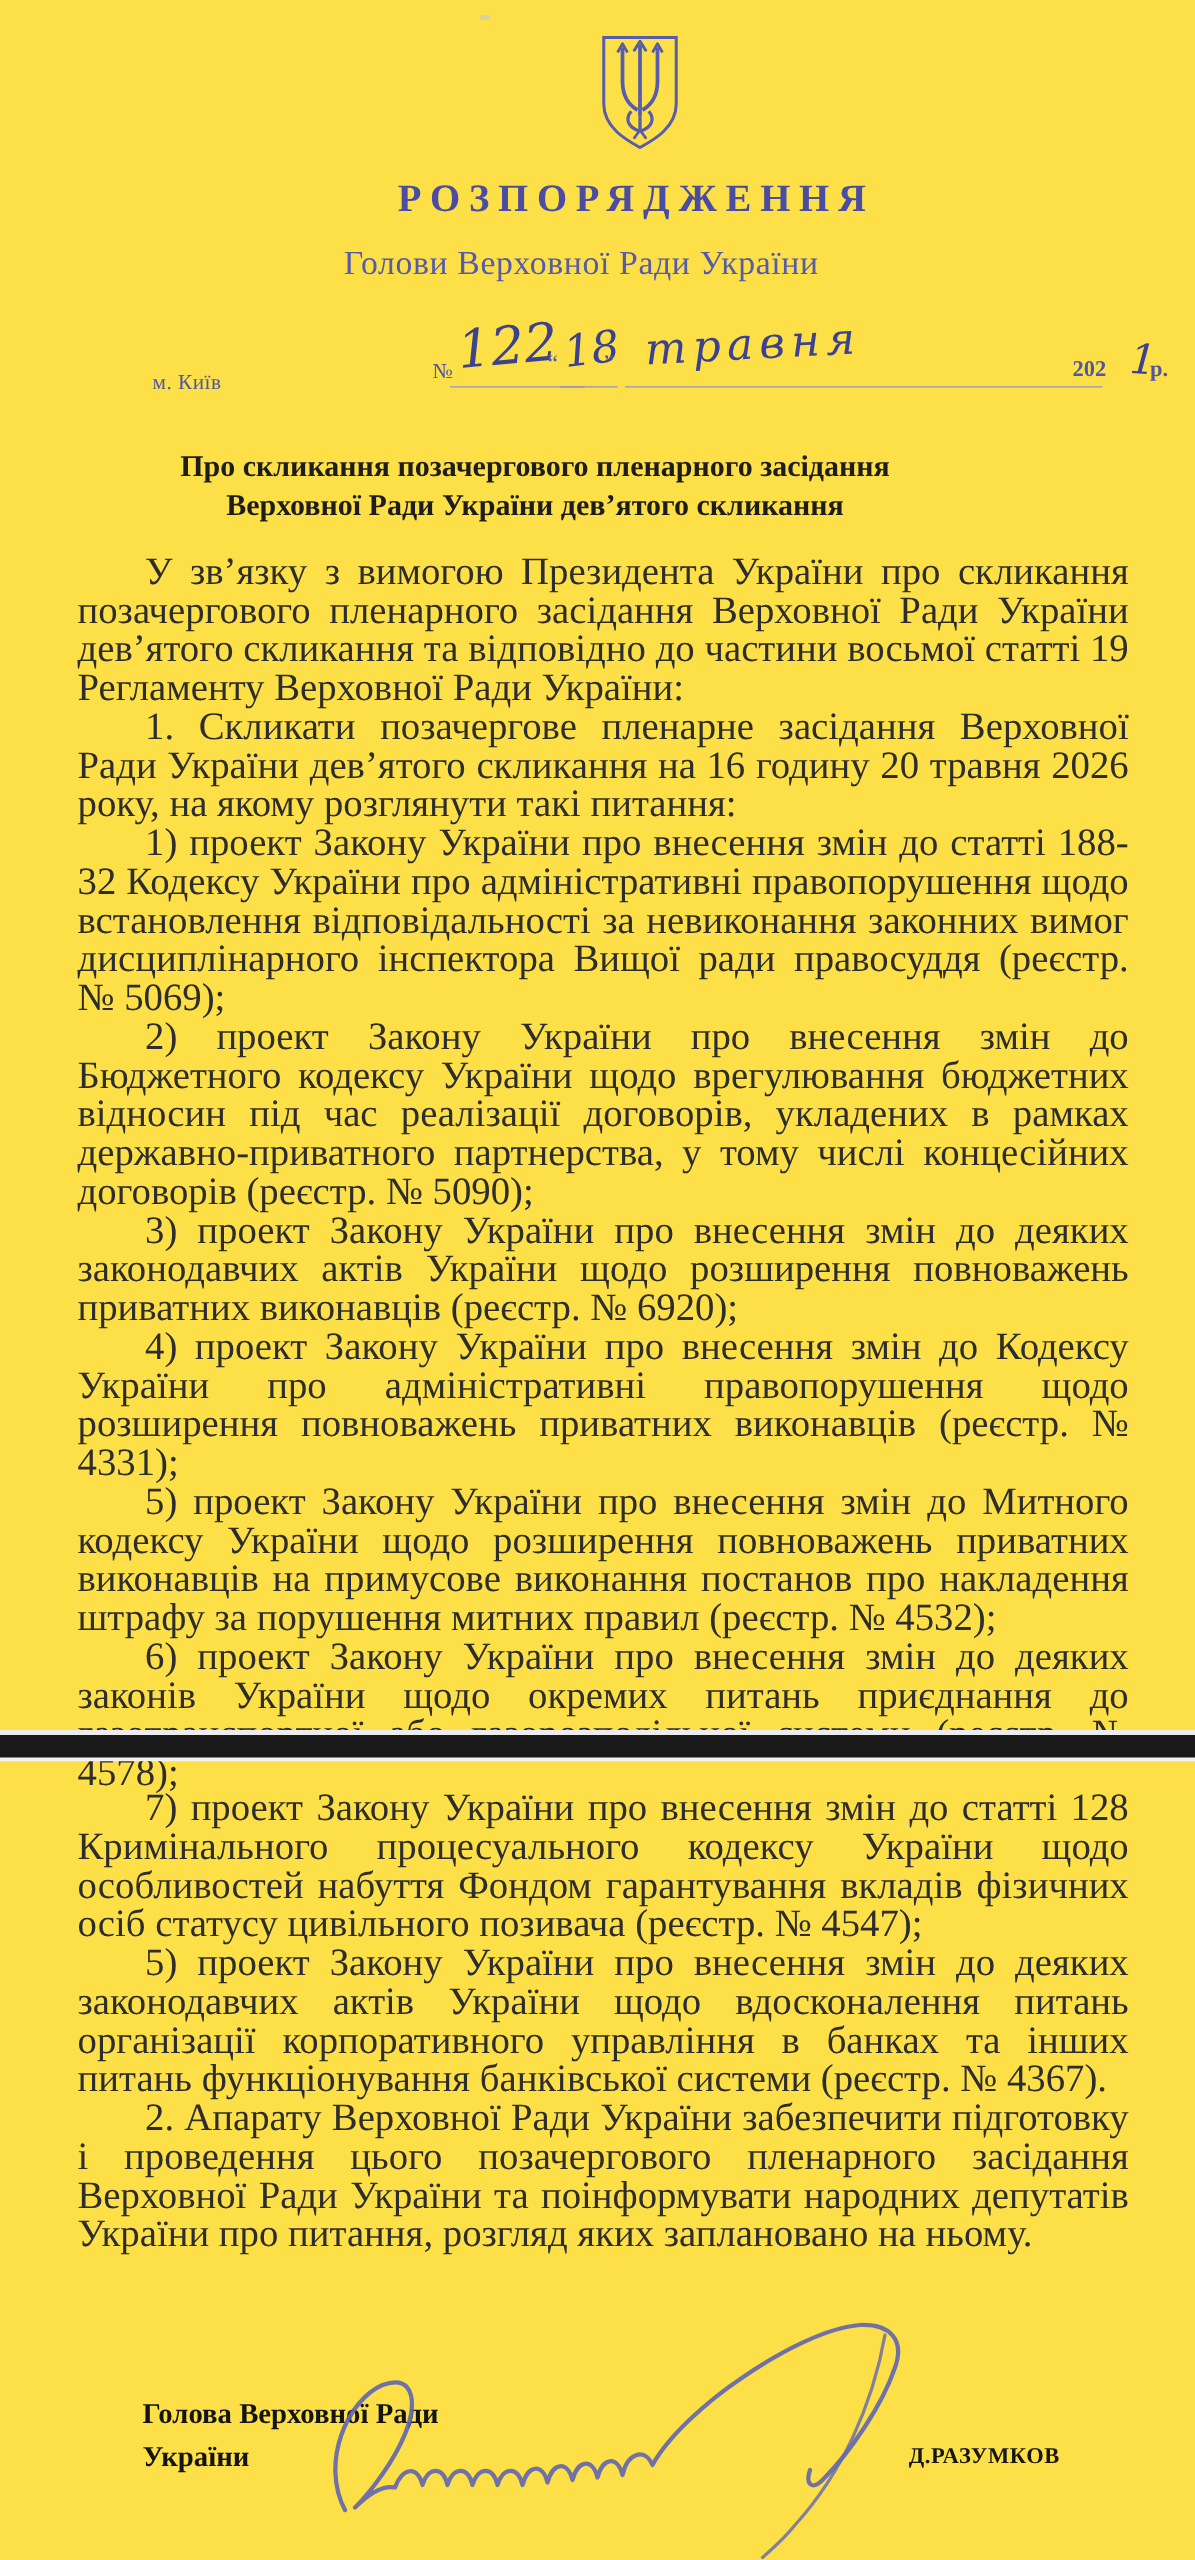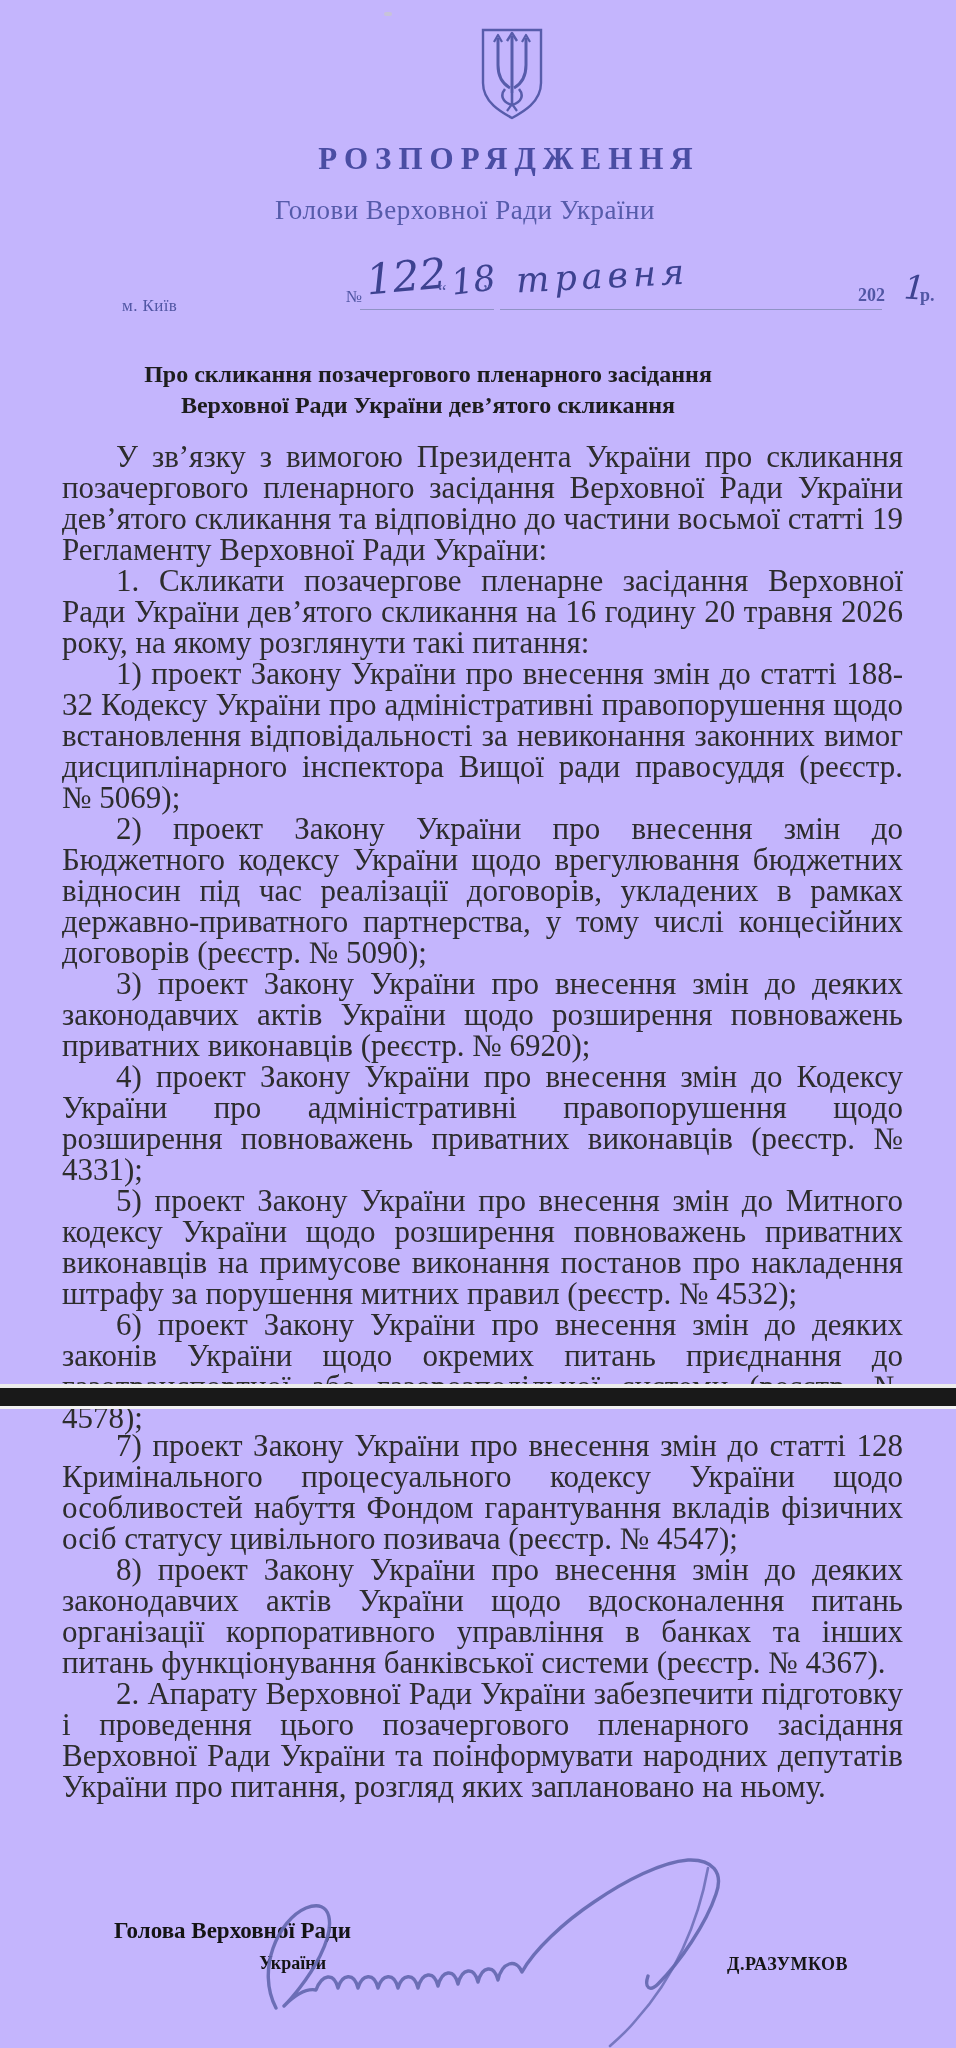--- a/index.html
+++ b/index.html
@@ -1,18 +1,18 @@
 <!DOCTYPE html>
 <html><head>
 <meta charset="utf-8">
 <style>
   html,body{margin:0;padding:0;background:#e9e9e9;}
   .page{
     position:relative;width:956px;height:2048px;margin:0 auto;
-    background:#c4b5fd;overflow:hidden;
+    background:#fde047;overflow:hidden;
     font-family:"Liberation Serif","DejaVu Serif",serif;
     color:#2d2d2d;
   }
   .abs{position:absolute;}
   
   .speck{left:384px;top:12px;width:8px;height:4px;border-radius:2px;background:#c9c9c9;opacity:.7;}
   .emblem{left:479px;top:27px;width:66px;height:94px;}
   .doc-type{
     left:31px;top:141px;width:956px;text-align:center;
     font-size:31px;font-weight:bold;letter-spacing:7px;color:#4a4da3;
@@ -49,21 +49,21 @@
   .body-2{top:1430px;}
   .body-block p{
     margin:0;font-size:31px;line-height:31px;
     text-align:justify;text-indent:54px;color:#2d2d2d;
   }
   
   .band{left:0;top:1388px;width:956px;height:18px;background:#191919;
         box-shadow:0 -4px 0 #ececec, 0 3px 0 #f2f2f2;}
   
   .sig-role-1{left:114px;top:1918px;font-size:23px;font-weight:bold;color:#141414;}
-  .sig-role-2{left:114px;top:1953px;width:212px;text-align:right;font-size:18px;font-weight:bold;color:#141414;}
+  .sig-role-2{left:114px;top:1953px;width:212px;text-align:left;font-size:23px;font-weight:bold;color:#141414;}
   .sig-name{left:727px;top:1954px;font-size:18px;font-weight:bold;letter-spacing:.5px;color:#161616;}
   .sig-svg{left:238px;top:1850px;width:548px;height:198px;}
 </style>
 </head>
 <body>
 
 <div class="page">
 
   <div class="abs speck"></div>
 
@@ -110,21 +110,21 @@
     <p>3) проект Закону України про внесення змін до деяких законодавчих актів України щодо розширення повноважень приватних виконавців (реєстр. № 6920);</p>
     <p>4) проект Закону України про внесення змін до Кодексу України про адміністративні правопорушення щодо розширення повноважень приватних виконавців (реєстр. № 4331);</p>
     <p>5) проект Закону України про внесення змін до Митного кодексу України щодо розширення повноважень приватних виконавців на примусове виконання постанов про накладення штрафу за порушення митних правил (реєстр. № 4532);</p>
     <p>6) проект Закону України про внесення змін до деяких законів України щодо окремих питань приєднання до газотранспортної або газорозподільної системи (реєстр. № 4578);</p>
   </div>
 
   <div class="abs band"></div>
 
   <div class="abs body-block body-2">
     <p>7) проект Закону України про внесення змін до статті 128 Кримінального процесуального кодексу України щодо особливостей набуття Фондом гарантування вкладів фізичних осіб статусу цивільного позивача (реєстр. № 4547);</p>
-    <p>8) проект Закону України про внесення змін до деяких законодавчих актів України щодо вдосконалення питань організації корпоративного управління в банках та інших питань функціонування банківської системи (реєстр. № 4367).</p>
+    <p>5) проект Закону України про внесення змін до деяких законодавчих актів України щодо вдосконалення питань організації корпоративного управління в банках та інших питань функціонування банківської системи (реєстр. № 4367).</p>
     <p>2. Апарату Верховної Ради України забезпечити підготовку і проведення цього позачергового пленарного засідання Верховної Ради України та поінформувати народних депутатів України про питання, розгляд яких заплановано на ньому.</p>
   </div>
 
   <div class="abs sig-role-1">Голова Верховної Ради</div>
   <div class="abs sig-role-2">України</div>
 
   <svg class="abs sig-svg" viewBox="0 0 548 198" fill="none">
     <path d="M38,158 C18,120 40,70 68,58 C94,48 98,74 82,106 C70,130 52,150 46,156
              C56,146 68,138 78,140
              C84,124 96,122 100,138 C104,124 116,122 120,138

